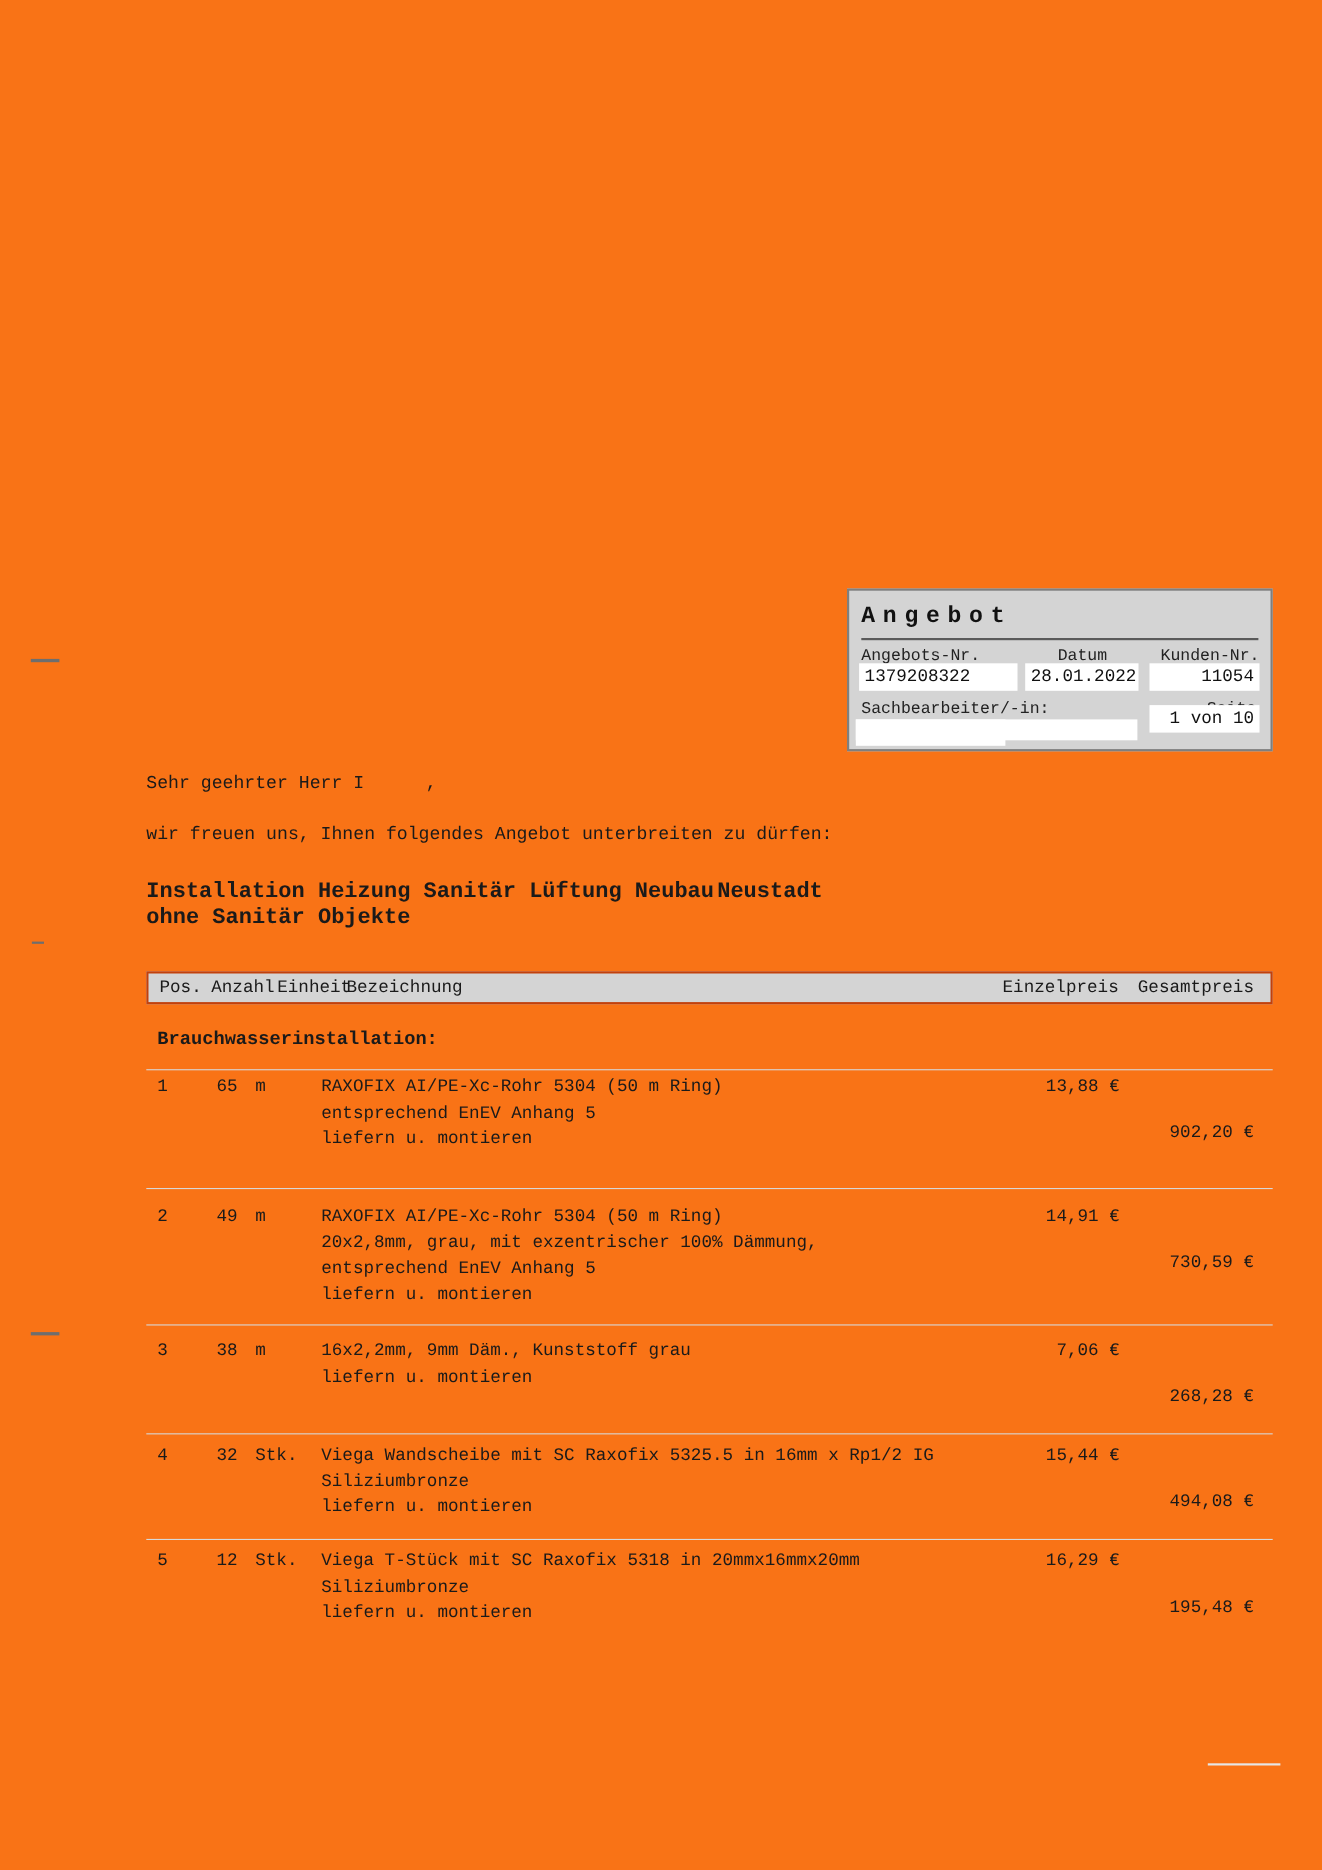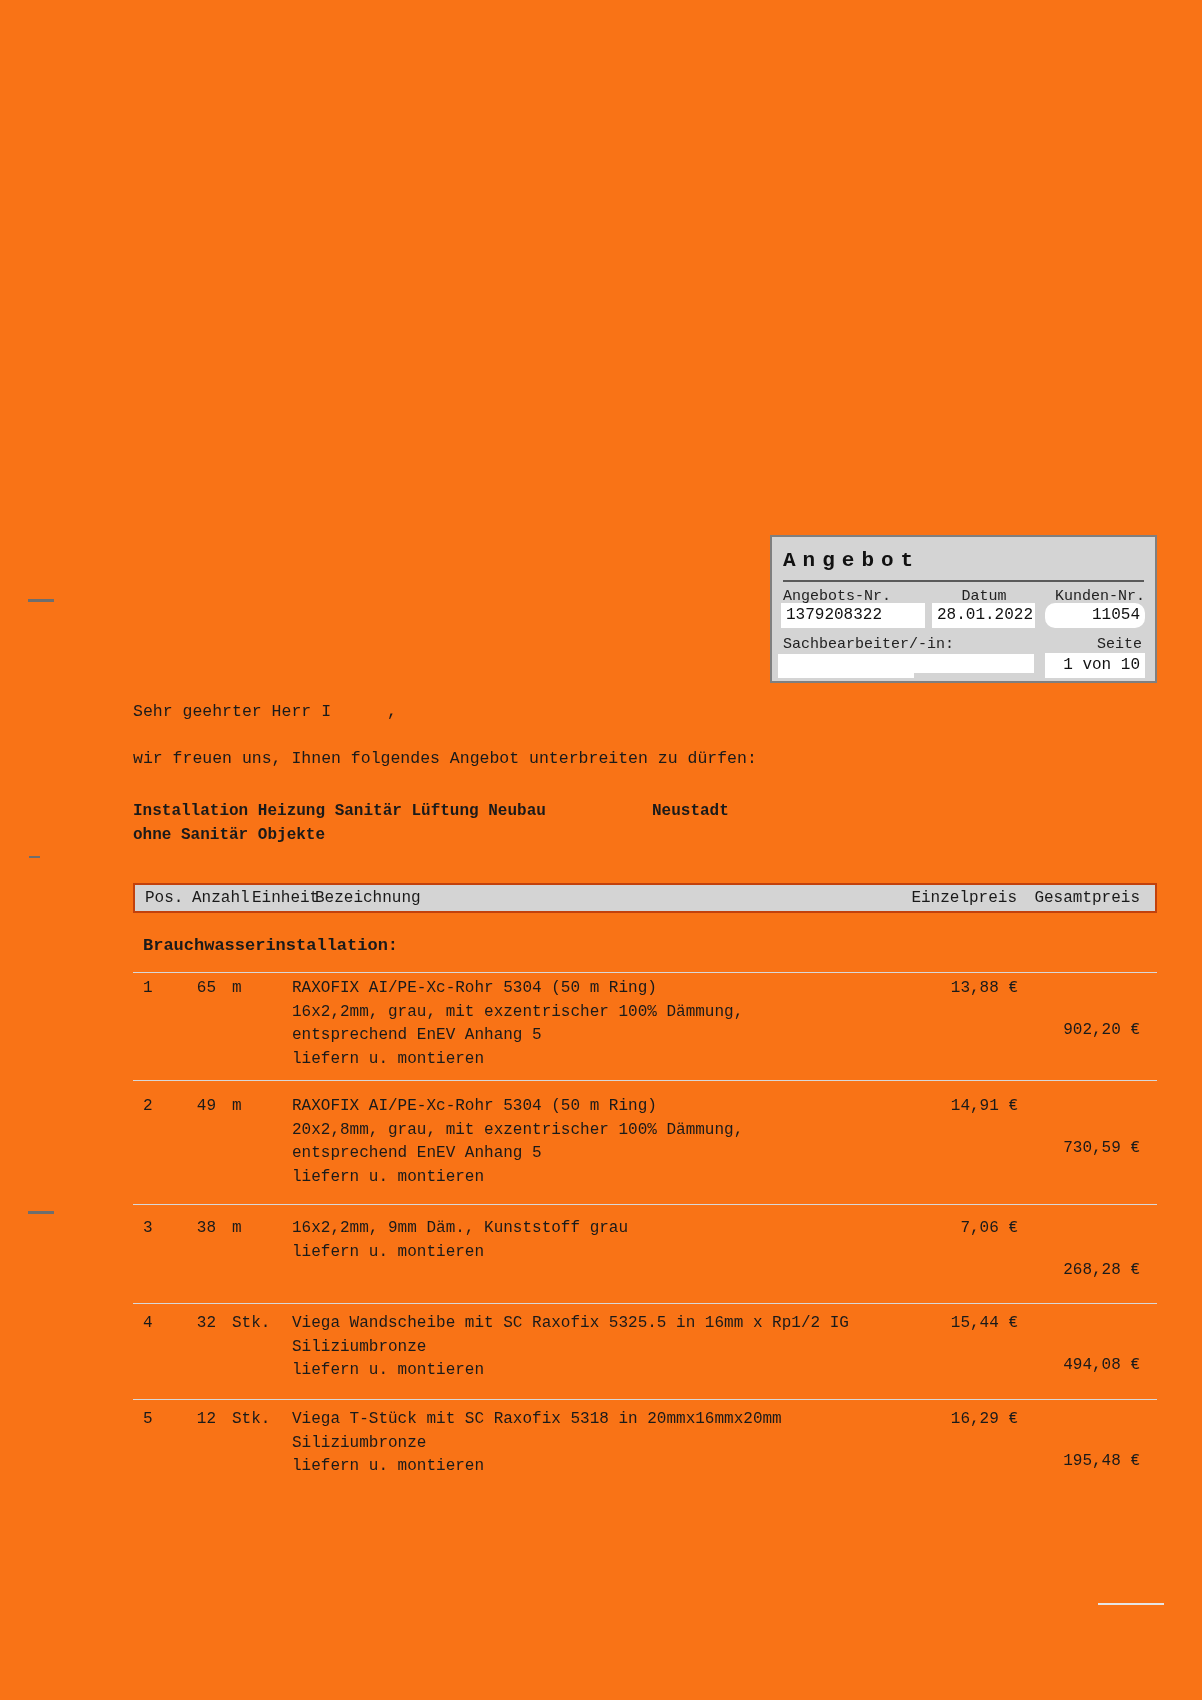--- a/index.html
+++ b/index.html
@@ -27,29 +27,29 @@
   .lbl-datum{left:162px;top:51px;width:100px;text-align:center;}
   .lbl-kundennr{left:273px;top:51px;width:100px;text-align:right;}
   .lbl-sachbearbeiter{left:11px;top:99px;}
   .lbl-seite{left:273px;top:99px;width:97px;text-align:right;}
   .ib-value{
     position:absolute;background:#ffffff;height:25px;box-sizing:border-box;
     font-size:16px;line-height:25px;padding:0 5px;color:#111;
   }
   .val-angebotsnr{left:9px;top:66px;width:144px;text-align:left;}
   .val-datum{left:160px;top:66px;width:103px;text-align:center;}
-  .val-kundennr{left:273px;top:66px;width:100px;text-align:right;border-radius:10px;}
+  .val-kundennr{left:273px;top:66px;width:100px;text-align:right;}
   .val-sachbearbeiter{left:6px;top:117px;width:256px;height:19px;}
   .val-sachbearbeiter2{left:6px;top:117px;width:136px;height:24px;}
-  .val-seite{left:273px;top:116px;width:100px;text-align:right;}
+  .val-seite{left:273px;top:104px;width:100px;text-align:right;}
   
   .salutation{position:absolute;left:133px;top:702px;font-size:16.5px;}
   .salutation .gap{display:inline-block;width:56px;}
   .intro{position:absolute;left:133px;top:749px;font-size:16.5px;}
-  .project{position:absolute;left:133px;top:799px;width:1024px;font-size:16px;font-weight:bold;line-height:24px;}
+  .project{position:absolute;left:133px;top:799px;width:1024px;font-size:20px;font-weight:bold;line-height:24px;}
   .project .right-part{position:absolute;left:519px;top:0;}
   
   .thead{
     position:absolute;left:133px;top:883px;width:1024px;height:30px;
     background:#d4d4d4;border:2px solid #c2410c;box-sizing:border-box;
   }
   .th{position:absolute;top:0;height:26px;line-height:26px;font-size:16px;color:#1a1a1a;}
   .th-pos{left:10px;}
   .th-anzahl{left:57px;}
   .th-einheit{left:117px;}
@@ -124,21 +124,20 @@
   <div class="section-title">Brauchwasserinstallation:</div>
 
   <div class="divider dv0"></div>
 
   <div class="row r1">
     <div class="cell c-pos">1</div>
     <div class="cell c-anzahl">65</div>
     <div class="cell c-einheit">m</div>
     <div class="cell c-desc">
       <div>RAXOFIX AI/PE-Xc-Rohr 5304 (50 m Ring)</div>
-      <div>16x2,2mm, grau, mit exzentrischer 100% Dämmung,</div>
       <div>entsprechend EnEV Anhang 5</div>
       <div>liefern u. montieren</div>
     </div>
     <div class="cell c-ep">13,88 €</div>
     <div class="cell c-gp">902,20 €</div>
   </div>
 
   <div class="divider dv1"></div>
 
   <div class="row r2">

